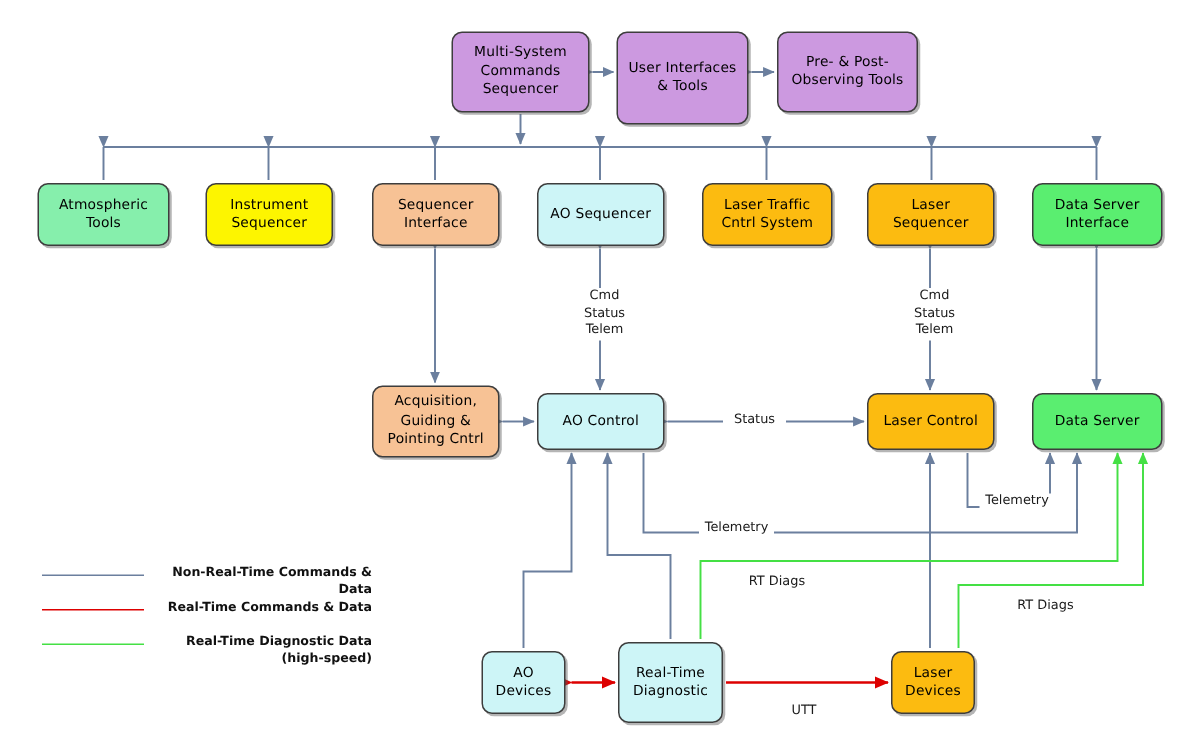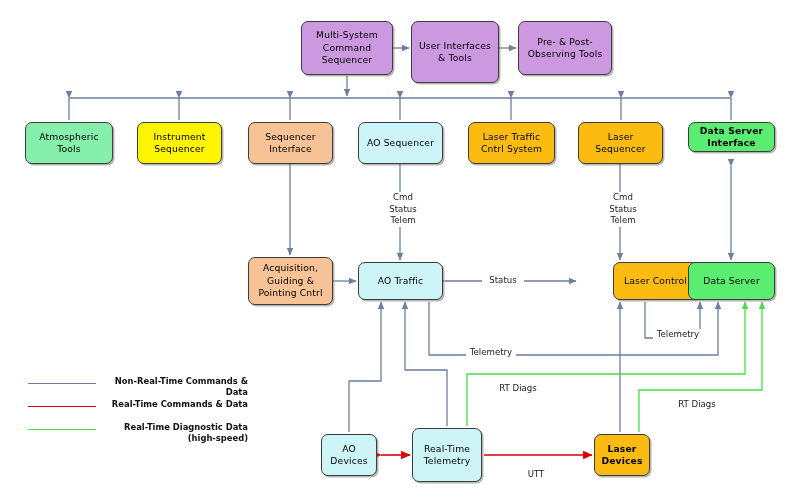--- a/index.html
+++ b/index.html
@@ -131,21 +131,21 @@
     <g stroke="#dd0000" stroke-width="1.6" fill="none">
 
       <line x1="381" y1="455" x2="410" y2="455" marker-start="url(#ahR)" marker-end="url(#ahR)"></line>
 
       <line x1="484" y1="455" x2="592" y2="455" marker-end="url(#ahR)"></line>
     </g>
   </svg>
 
   <div id="nodes">
       <div class="node" style="left: 301px; top: 21px; width: 92px; height: 54px; background: rgb(204, 153, 224); border-color: rgb(61, 61, 61);">
-        <span>Multi-System Command Sequencer</span>
+        <span>Multi-System Commands Sequencer</span>
       </div>
       <div class="node" style="left: 411px; top: 21px; width: 88px; height: 62px; background: rgb(204, 153, 224); border-color: rgb(61, 61, 61);">
         <span>User Interfaces &amp; Tools</span>
       </div>
       <div class="node" style="left: 518px; top: 21px; width: 94px; height: 54px; background: rgb(204, 153, 224); border-color: rgb(61, 61, 61);">
         <span>Pre- &amp; Post-Observing Tools</span>
       </div>
       <div class="node" style="left: 25px; top: 122px; width: 88px; height: 42px; background: #86efac; border-color: rgb(61, 61, 61);">
         <span>Atmospheric Tools</span>
       </div>
@@ -157,42 +157,42 @@
       </div>
       <div class="node" style="left: 358px; top: 122px; width: 85px; height: 42px; background: rgb(205, 245, 247); border-color: rgb(61, 61, 61);">
         <span>AO Sequencer</span>
       </div>
       <div class="node" style="left: 468px; top: 122px; width: 87px; height: 42px; background: rgb(252, 187, 16); border-color: rgb(61, 61, 61);">
         <span>Laser Traffic Cntrl System</span>
       </div>
       <div class="node" style="left: 578px; top: 122px; width: 85px; height: 42px; background: rgb(252, 187, 16); border-color: rgb(61, 61, 61);">
         <span>Laser Sequencer</span>
       </div>
-      <div class="node" style="left: 688px; top: 122px; width: 87px; height: 30px; background: rgb(90, 238, 112); border-color: rgb(61, 61, 61); font-weight: bold;">
+      <div class="node" style="left: 688px; top: 122px; width: 87px; height: 42px; background: rgb(90, 238, 112); border-color: rgb(61, 61, 61);">
         <span>Data Server Interface</span>
       </div>
       <div class="node" style="left: 248px; top: 257px; width: 85px; height: 48px; background: rgb(247, 194, 149); border-color: rgb(61, 61, 61);">
         <span>Acquisition, Guiding &amp; Pointing Cntrl</span>
       </div>
       <div class="node" style="left: 358px; top: 262px; width: 85px; height: 38px; background: rgb(205, 245, 247); border-color: rgb(61, 61, 61);">
-        <span>AO Traffic</span>
-      </div>
-      <div class="node" style="left: 578px; top: 262px; width: 85px; height: 38px; background: rgb(252, 187, 16); border-color: rgb(61, 61, 61); margin-left: 35px;">
+        <span>AO Control</span>
+      </div>
+      <div class="node" style="left: 578px; top: 262px; width: 85px; height: 38px; background: rgb(252, 187, 16); border-color: rgb(61, 61, 61);">
         <span>Laser Control</span>
       </div>
       <div class="node" style="left: 688px; top: 262px; width: 87px; height: 38px; background: rgb(90, 238, 112); border-color: rgb(61, 61, 61);">
         <span>Data Server</span>
       </div>
       <div class="node" style="left: 321px; top: 434px; width: 56px; height: 42px; background: rgb(205, 245, 247); border-color: rgb(61, 61, 61);">
         <span>AO Devices</span>
       </div>
       <div class="node" style="left: 412px; top: 428px; width: 70px; height: 54px; background: rgb(205, 245, 247); border-color: rgb(61, 61, 61);">
-        <span>Real-Time Telemetry</span>
-      </div>
-      <div class="node" style="left: 594px; top: 434px; width: 56px; height: 42px; background: rgb(252, 187, 16); border-color: rgb(61, 61, 61); font-weight: bold;">
+        <span>Real-Time Diagnostic</span>
+      </div>
+      <div class="node" style="left: 594px; top: 434px; width: 56px; height: 42px; background: rgb(252, 187, 16); border-color: rgb(61, 61, 61);">
         <span>Laser Devices</span>
       </div>
     </div>
 
   <div id="wirelabels">
       <div class="wirelabel multi" style="left: 378px; top: 192px; width: 46px;">
         <div>Cmd</div>
         <div>Status</div>
         <div>Telem</div>
       </div>

